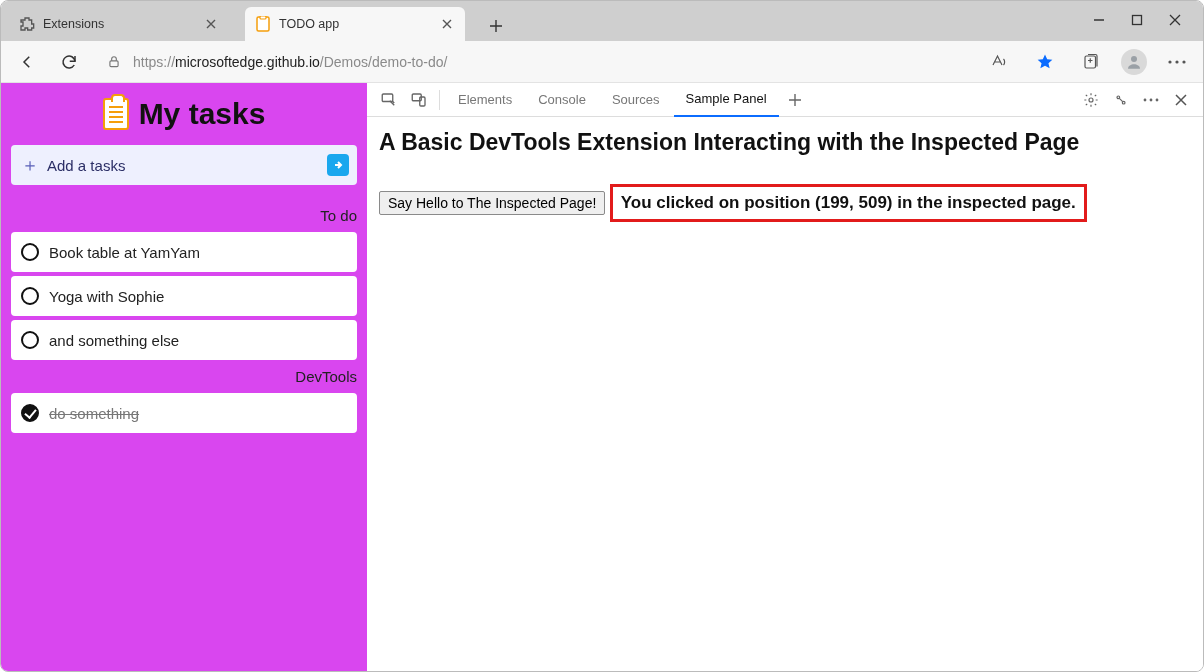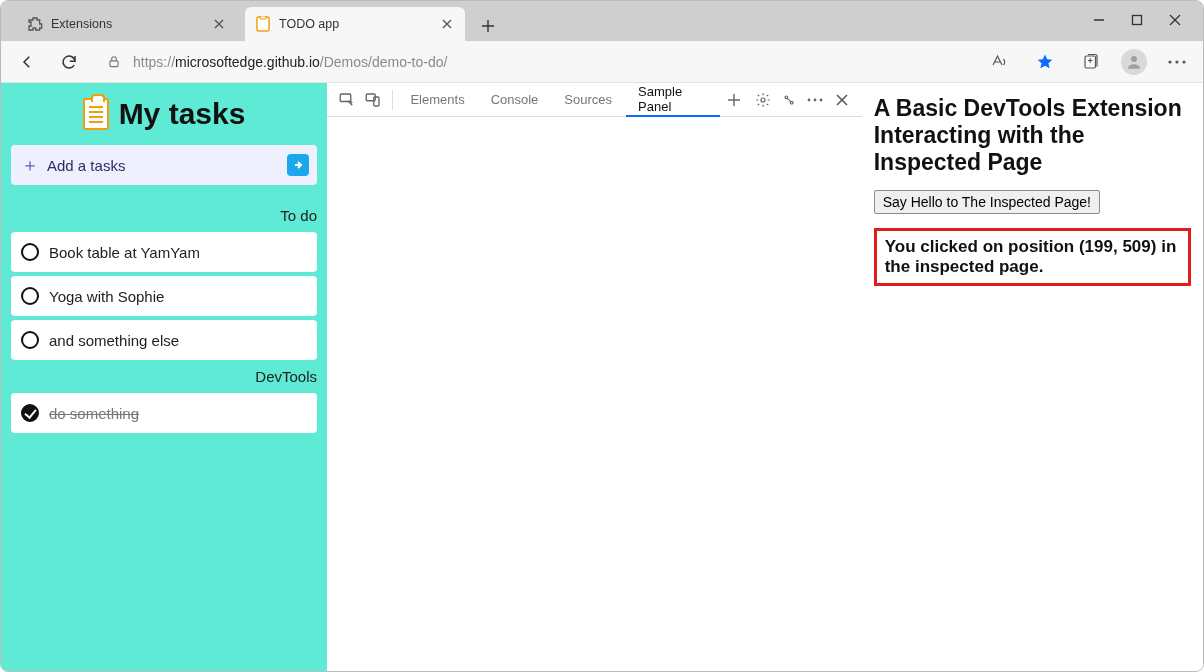--- a/index.html
+++ b/index.html
@@ -1,21 +1,21 @@
 <!DOCTYPE html>
 <html><head>
 <meta charset="utf-8">
 <style>
   * { box-sizing: border-box; }
   html, body { margin:0; padding:0; font-family: "Segoe UI", Arial, sans-serif; height:100%; background:#fff; }
   body { display:flex; flex-direction:column; height:672px; width:1204px; border:1px solid #bbb; border-radius:8px; overflow:hidden; }
 
   
   .titlebar { height:40px; background:#cfcfcf; display:flex; align-items:flex-end; position:relative; }
-  .tabs { display:flex; align-items:flex-end; height:100%; padding-left:16px; gap:8px; }
+  .tabs { display:flex; align-items:flex-end; height:100%; padding-left:8px; gap:16px; }
   .tab { height:34px; display:flex; align-items:center; padding:0 10px; font-size:12.5px; color:#333; gap:8px; border-top-left-radius:6px; border-top-right-radius:6px; min-width:220px; position:relative; }
   .tab.inactive { background:transparent; }
   .tab.active { background:#f7f7f7; }
   .tab .tab-icon { width:16px; height:16px; display:flex; align-items:center; justify-content:center; flex:0 0 16px; }
   .tab .tab-title { flex:1; white-space:nowrap; overflow:hidden; text-overflow:ellipsis; }
   .tab .tab-close { width:16px; height:16px; display:flex; align-items:center; justify-content:center; color:#555; }
   .newtab { width:30px; height:30px; display:flex; align-items:center; justify-content:center; color:#333; }
   .win-controls { position:absolute; right:4px; top:0; height:100%; display:flex; align-items:center; gap:24px; padding:0 16px; }
   .win-btn { width:14px; height:14px; display:flex; }
 
@@ -25,40 +25,40 @@
   .addr .lock { width:18px; height:18px; display:flex; align-items:center; justify-content:center; color:#777; margin-right:10px; }
   .addr .url { font-size:14px; color:#8a8a8a; }
   .addr .url .dark { color:#222; }
   .tb-right { display:flex; align-items:center; gap:14px; margin-left:6px; }
   .avatar { width:26px; height:26px; border-radius:50%; background:#d9d9d9; display:flex; align-items:center; justify-content:center; }
 
   
   .content { flex:1; display:flex; min-height:0; }
 
   
-  .page { width:326px; background:#5eead4; padding:8px 10px 10px 10px; display:flex; flex-direction:column; gap:0; }
+  .page { width:366px; background:#d946ef; padding:8px 10px 10px 10px; display:flex; flex-direction:column; gap:0; }
   .page h1 { margin:6px 0 14px; text-align:center; font-size:30px; font-weight:700; color:#111; display:flex; align-items:center; justify-content:center; gap:10px; }
   .clip-icon { width:26px; height:32px; background:#fff; border:2px solid #f59e0b; border-radius:3px; position:relative; }
   .clip-icon::before { content:""; position:absolute; top:-6px; left:6px; width:10px; height:6px; border:2px solid #f59e0b; border-bottom:none; border-radius:4px 4px 0 0; background:#fff; }
   .clip-icon span { position:absolute; left:4px; right:4px; top:6px; height:2px; background:#f59e0b; box-shadow: 0 5px 0 #f59e0b, 0 10px 0 #f59e0b, 0 15px 0 #f59e0b; }
 
   .add-row { background:#eef0fe; border-radius:4px; height:40px; display:flex; align-items:center; padding:0 8px 0 10px; color:#2b2e66; font-size:15px; margin-bottom:18px; }
   .add-row .plus { color:#5a60b8; margin-right:8px; font-size:18px; }
   .add-row .go { margin-left:auto; width:22px; height:22px; background:#1aa7ee; border-radius:4px; display:flex; align-items:center; justify-content:center; color:#fff; }
 
   .section-label { text-align:right; font-size:15px; color:#222; margin:4px 0 8px; }
 
   .task { background:#fff; border-radius:4px; height:40px; display:flex; align-items:center; padding:0 10px; font-size:15px; color:#222; margin-bottom:4px; }
   .task .check { width:18px; height:18px; border:2px solid #111; border-radius:50%; margin-right:10px; flex:0 0 18px; }
   .task.done .check { background:#111; position:relative; }
   .task.done .check::after { content:""; position:absolute; left:4px; top:1px; width:5px; height:9px; border:solid #fff; border-width:0 2.5px 2.5px 0; transform:rotate(40deg); }
   .task.done .label { text-decoration:line-through; color:#777;text-align:center; }
 
   
-  .devtools { flex:1; display:flex; min-width:0; background:#fff; }
+  .devtools { flex:1; display:flex; flex-direction:column; min-width:0; background:#fff; }
   .dt-tabbar { height:34px; display:flex; align-items:center; padding:0 8px; gap:2px; border-bottom:1px solid #ddd; font-size:13px; color:#555; }
   .dt-btn { width:28px; height:28px; display:flex; align-items:center; justify-content:center; color:#666; border-radius:4px; }
   .dt-tab { padding:0 12px; height:34px; display:flex; align-items:center; color:#777; }
   .dt-tab.active { color:#111; border-bottom:2px solid #0b6cff; }
   .dt-spacer { flex:1; }
 
   .panel-body { padding:8px 12px; }
   .panel-body h2 { margin:4px 0 14px; font-size:23px; font-weight:800; color:#111; }
   .hello-btn { font-size:14px; padding:3px 8px; background:#efefef; border:1px solid #8a8a8a; border-radius:2px; color:#000000; }
   .highlight-box { margin-top:14px; border:3px solid #e21b1b; padding:6px 8px; display:inline-block; }

